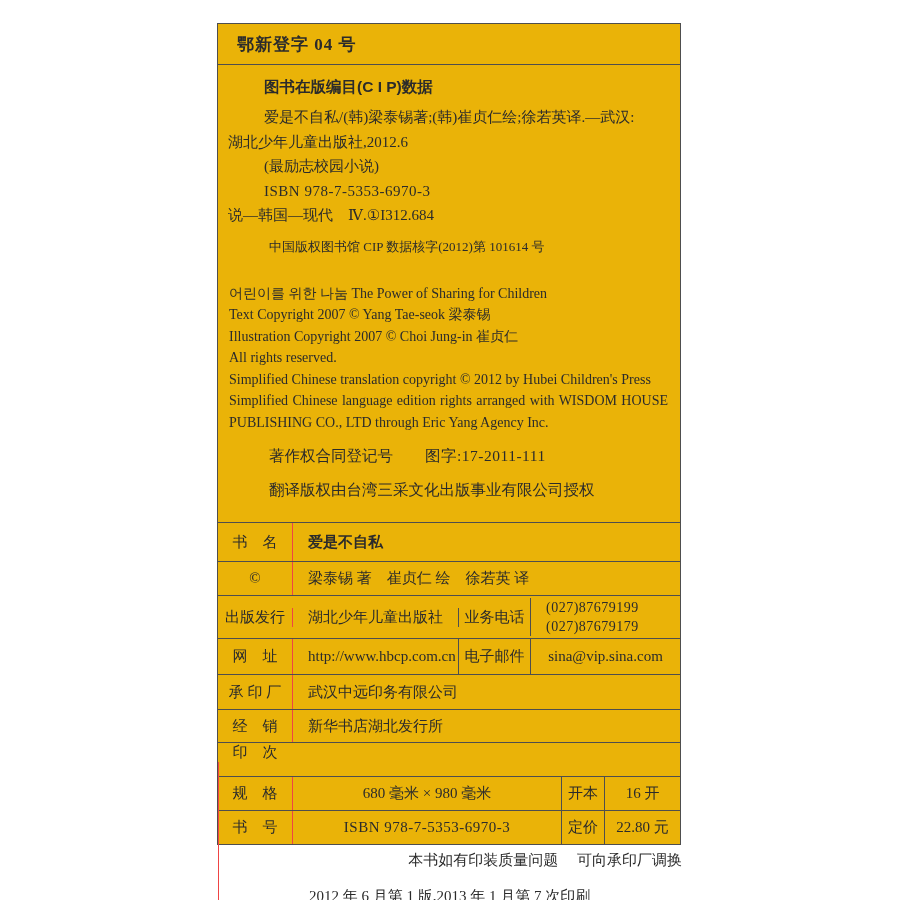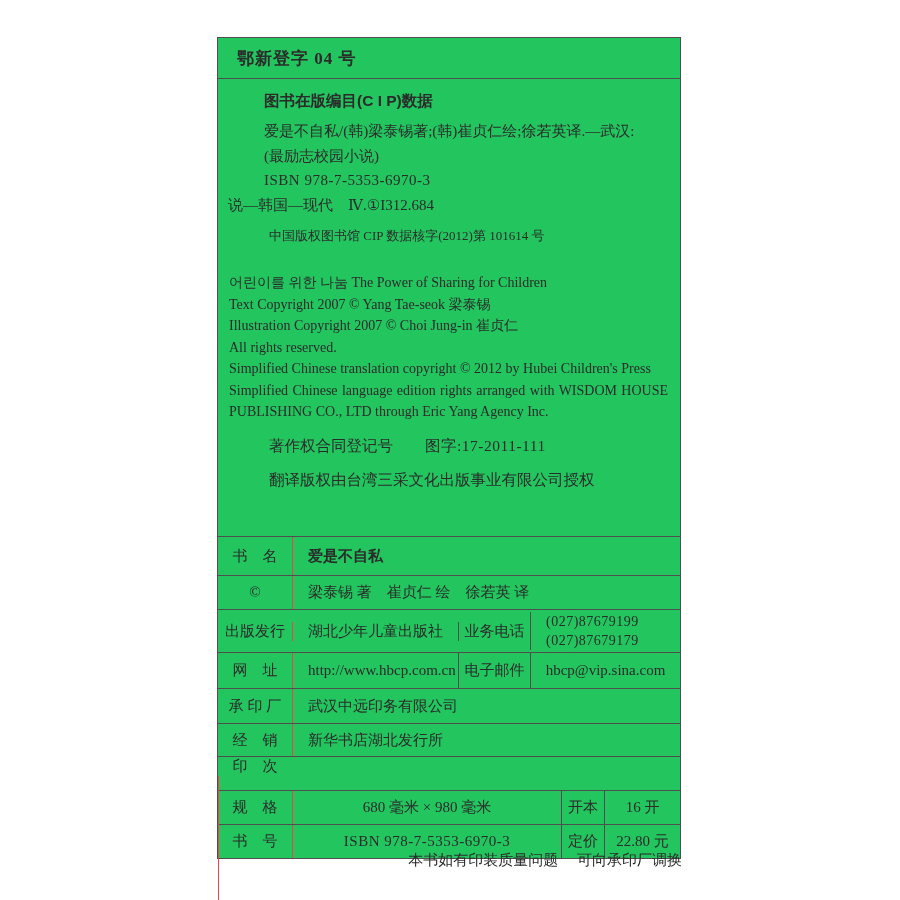--- a/index.html
+++ b/index.html
@@ -4,24 +4,24 @@
 <style>
   html,body { margin:0; padding:0; }
   body {
     width:900px; height:900px; position:relative;
     background:#ffffff;
     font-family:"Liberation Serif","DejaVu Serif",serif;
     color:#2b2b2b;
     -webkit-font-smoothing:antialiased;
   }
   .page {
-    position:absolute; left:217px; top:37px;
+    position:absolute; left:217px; top:23px;
     width:462px; height:820px;
     border:1.5px solid #4e4e4e;
-    background:#22c55e;
+    background:#eab308;
     box-sizing:content-box;
   }
   
   .reg-box {
     height:40px;
     border-bottom:1.5px solid #4e4e4e;
     display:flex; align-items:center;
     padding-left:19px;
     font-size:17px; font-weight:bold;
     letter-spacing:1px;
@@ -98,20 +98,21 @@
 
 <div class="page">
 
   <div class="reg-box">
     <span>鄂新登字 04 号</span>
   </div>
 
   <div class="content">
     <div class="cip-title bold-sans">图书在版编目(C I P)数据</div>
     <div class="cip-line indent">爱是不自私/(韩)梁泰锡著;(韩)崔贞仁绘;徐若英译.—武汉:</div>
+    <div class="cip-line">湖北少年儿童出版社,2012.6</div>
     <div class="cip-line indent">(最励志校园小说)</div>
     <div class="cip-line indent mono-num">ISBN 978-7-5353-6970-3</div>
     <div class="cip-line">说—韩国—现代　Ⅳ.①I312.684</div>
     <div class="cip-record">中国版权图书馆 CIP 数据核字(2012)第 101614 号</div>
 
     <div class="copy-block">
       <div class="copy-line">어린이를 위한 나눔 The Power of Sharing for Children</div>
       <div class="copy-line">Text Copyright 2007 © Yang Tae-seok 梁泰锡</div>
       <div class="copy-line">Illustration Copyright 2007 © Choi Jung-in 崔贞仁</div>
       <div class="copy-line">All rights reserved.</div>
@@ -145,21 +146,21 @@
       <div class="cell cell-val2 stack mono-num">
         <span>(027)87679199</span>
         <span>(027)87679179</span>
       </div>
     </div>
 
     <div class="trow h-r4">
       <div class="cell cell-label">网　址</div>
       <div class="cell cell-val fixed-mid">http://www.hbcp.com.cn</div>
       <div class="cell cell-label2 mid">电子邮件</div>
-      <div class="cell cell-val2">hbcp@vip.sina.com</div>
+      <div class="cell cell-val2">sina@vip.sina.com</div>
     </div>
 
     <div class="trow h-r5">
       <div class="cell cell-label">承 印 厂</div>
       <div class="cell cell-val">武汉中远印务有限公司</div>
     </div>
 
     <div class="trow h-r6">
       <div class="cell cell-label">经　销</div>
       <div class="cell cell-val">新华书店湖北发行所</div>

